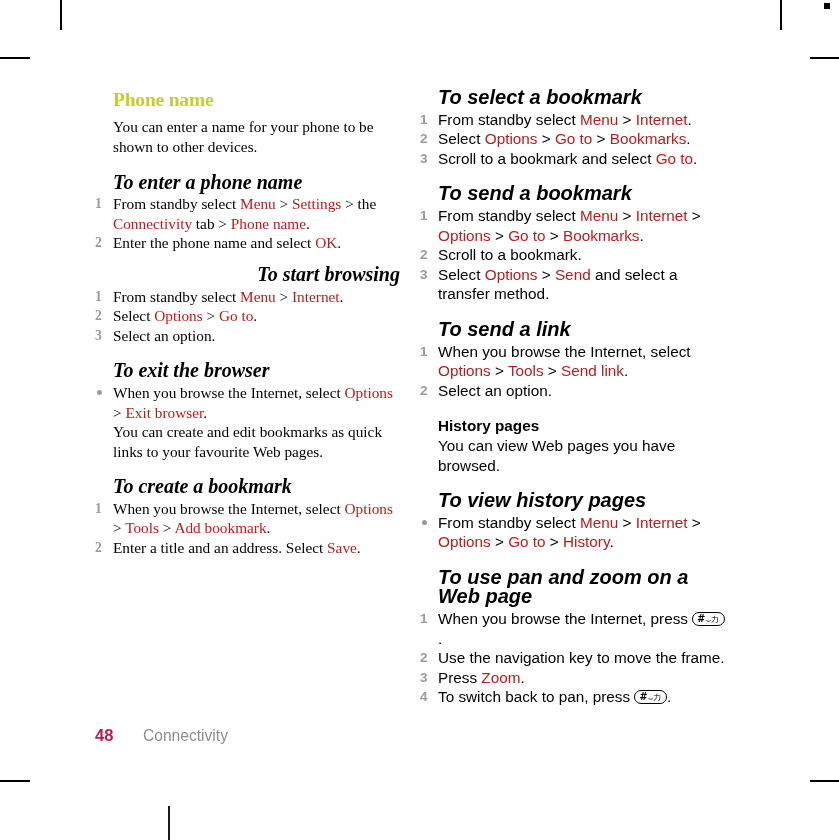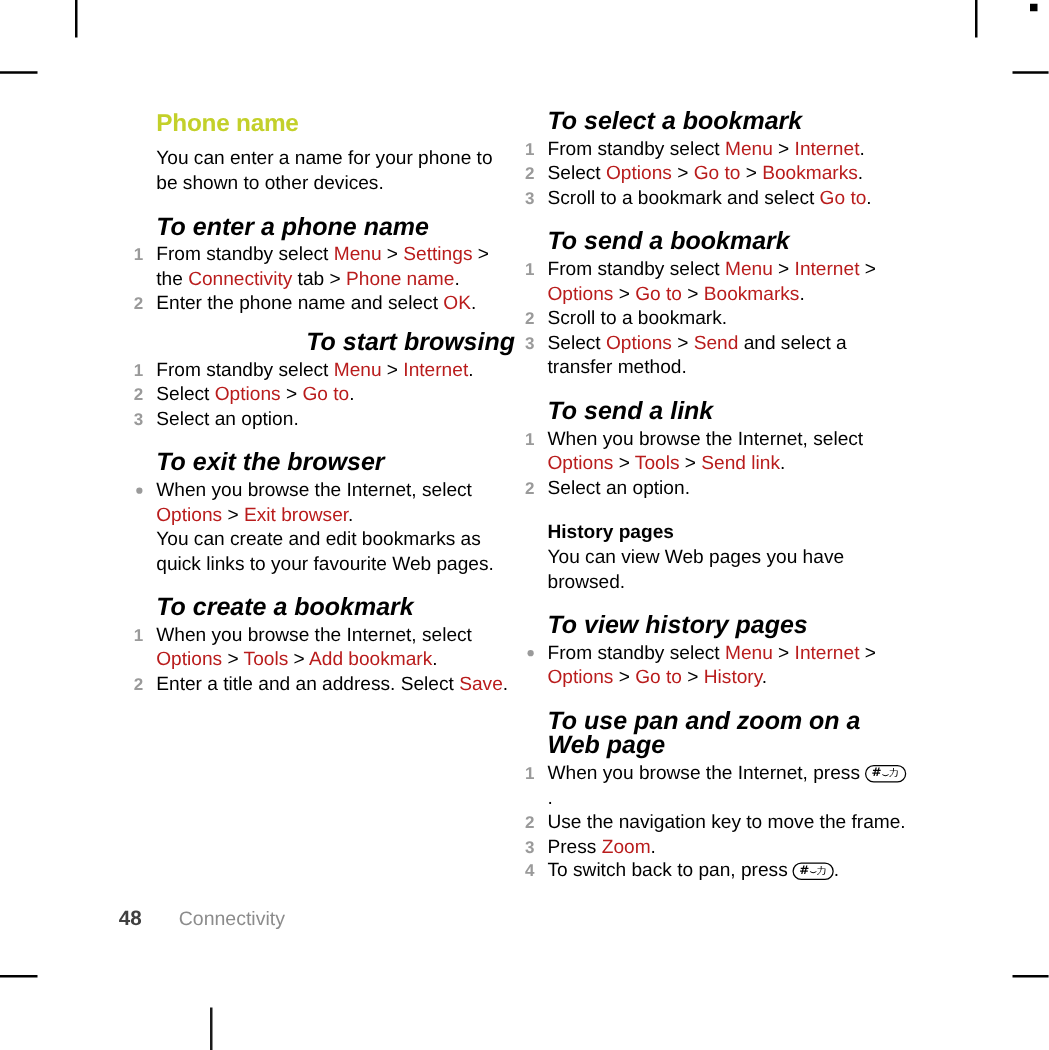--- a/index.html
+++ b/index.html
@@ -28,21 +28,21 @@
   .columns{
     position:absolute;
     left:95px;top:88px;
     width:650px;
   }
   .col{
     position:absolute;
     top:0;
     width:305px;
   }
-  .col-left{left:12px;}
+  .col-left{left:0;font-family:Liberation Serif, serif;}
   .col-right{left:325px;}
 
   
   h1.sec{
     font-size:19.5px;
     font-weight:bold;
     color:#c3d02a;
     margin:0 0 6px 18px;
     letter-spacing:-0.2px;
     line-height:1.2;
@@ -125,21 +125,21 @@
 
   
   .folio{
     position:absolute;
     left:95px;bottom:0;
     top:726px;
     font-size:16px;
   }
   .folio .pageno{
     font-weight:bold;
-    color:#404040;
+    color:#be185d;
     font-size:16.5px;
     display:inline-block;
     width:48px;
   }
   .folio .chapter{
     color:#8c8c8c;
     font-size:15.6px;
   }
 
   

